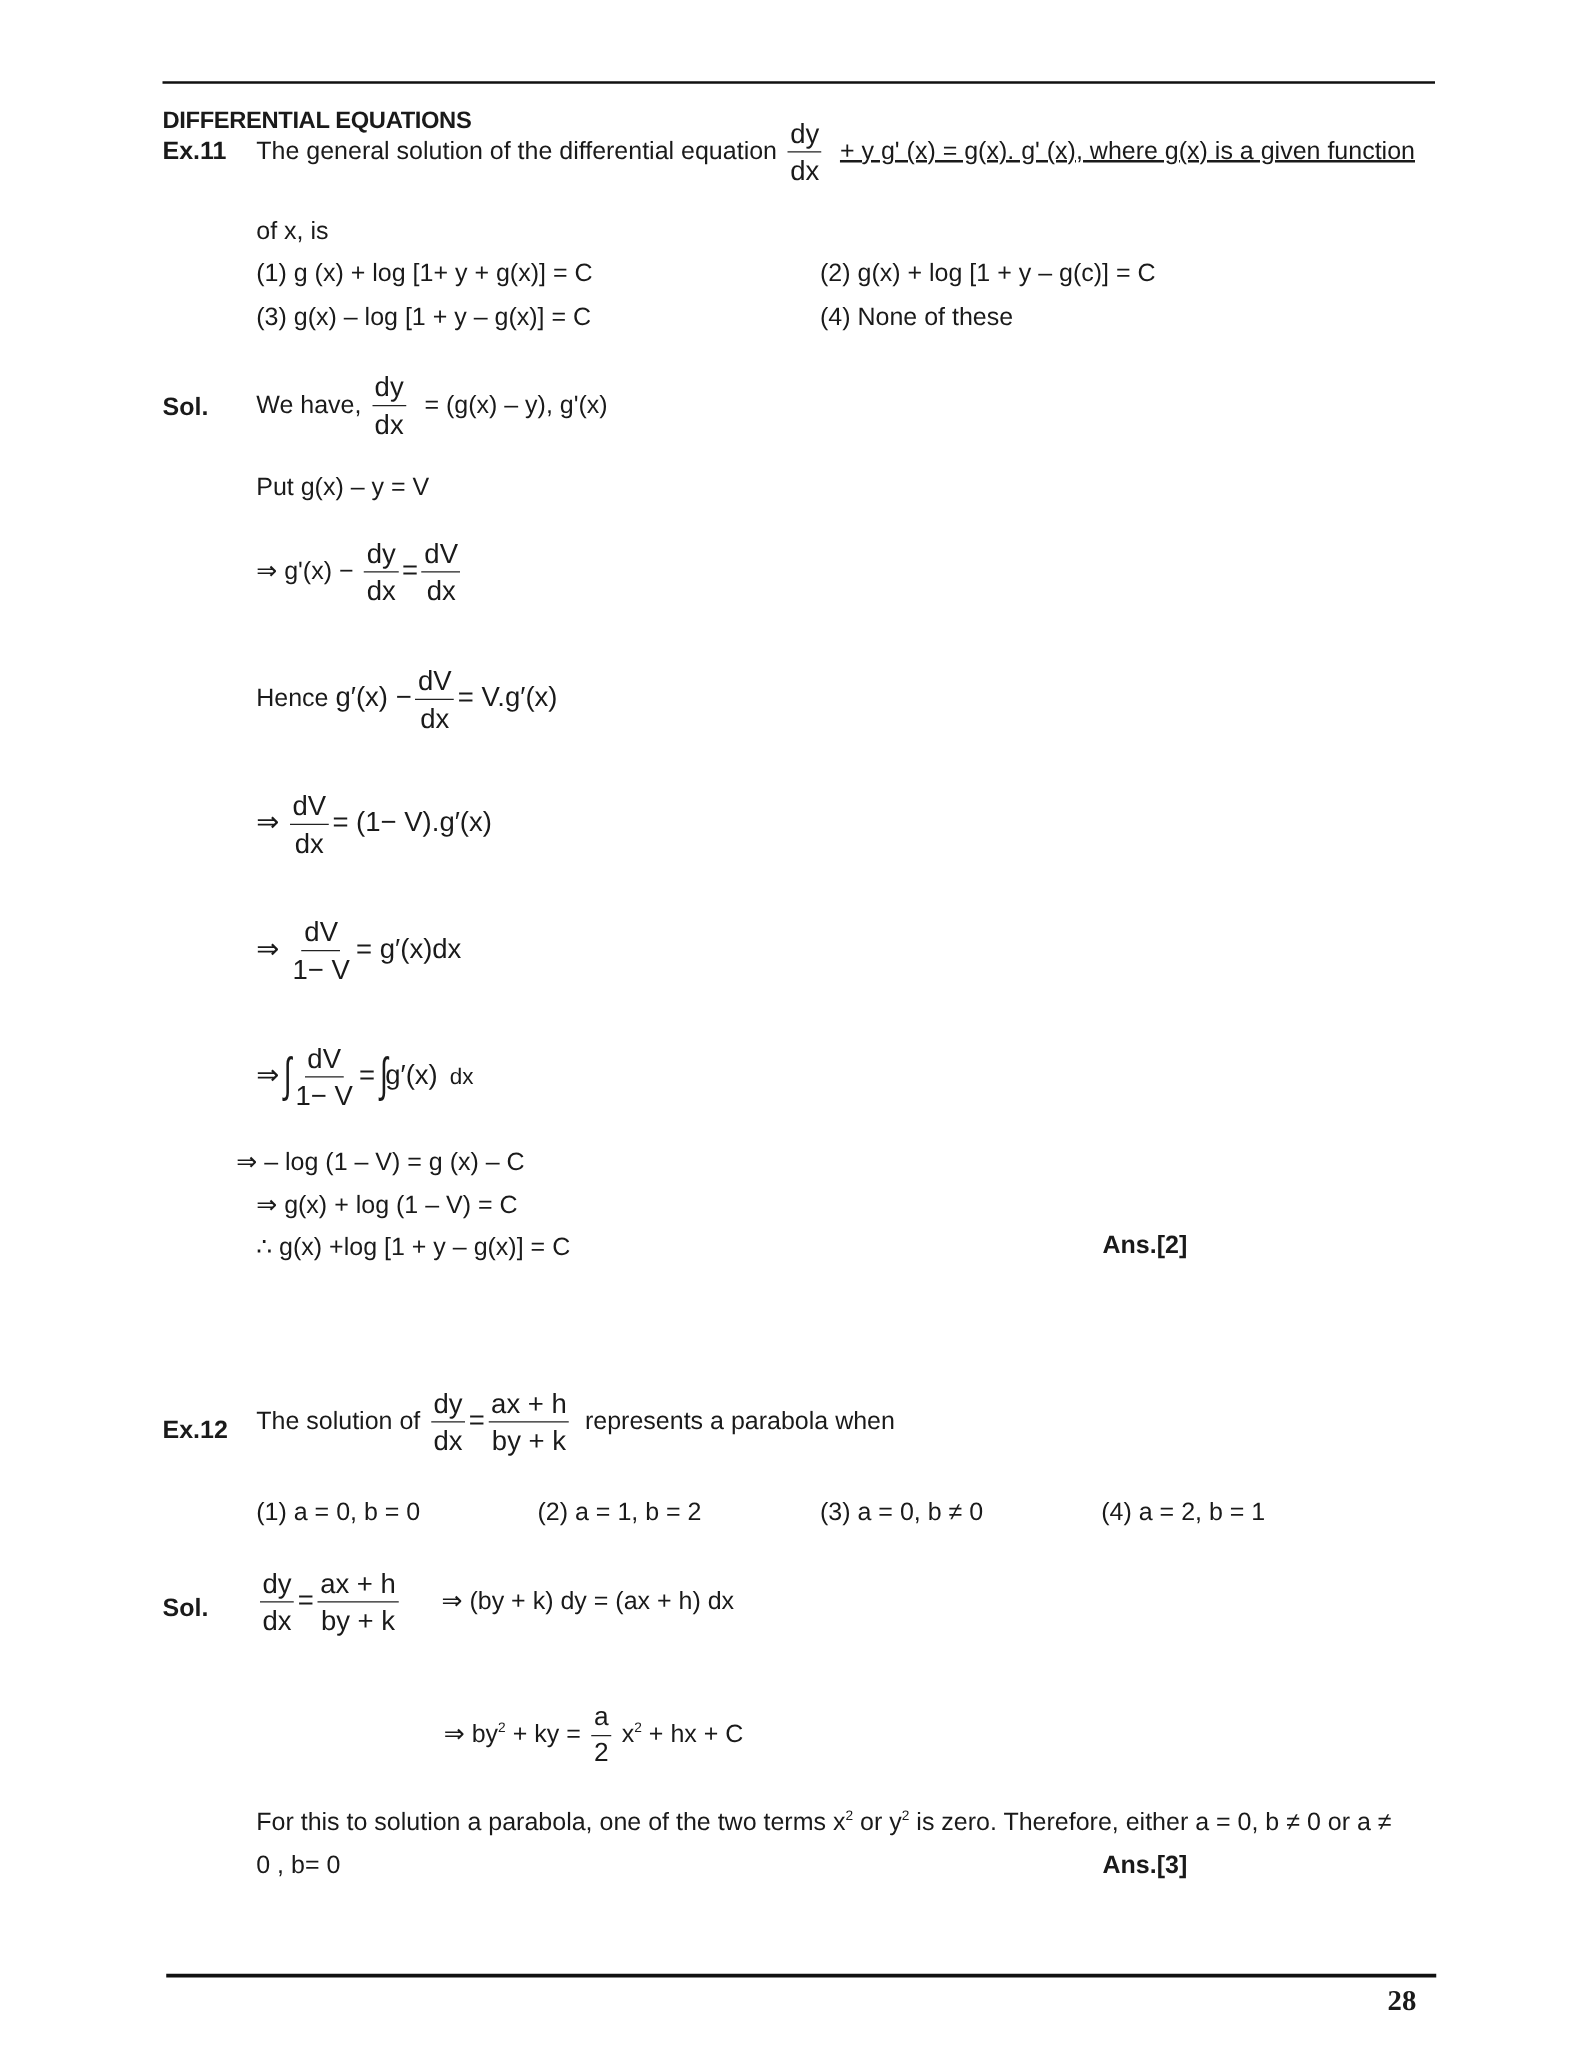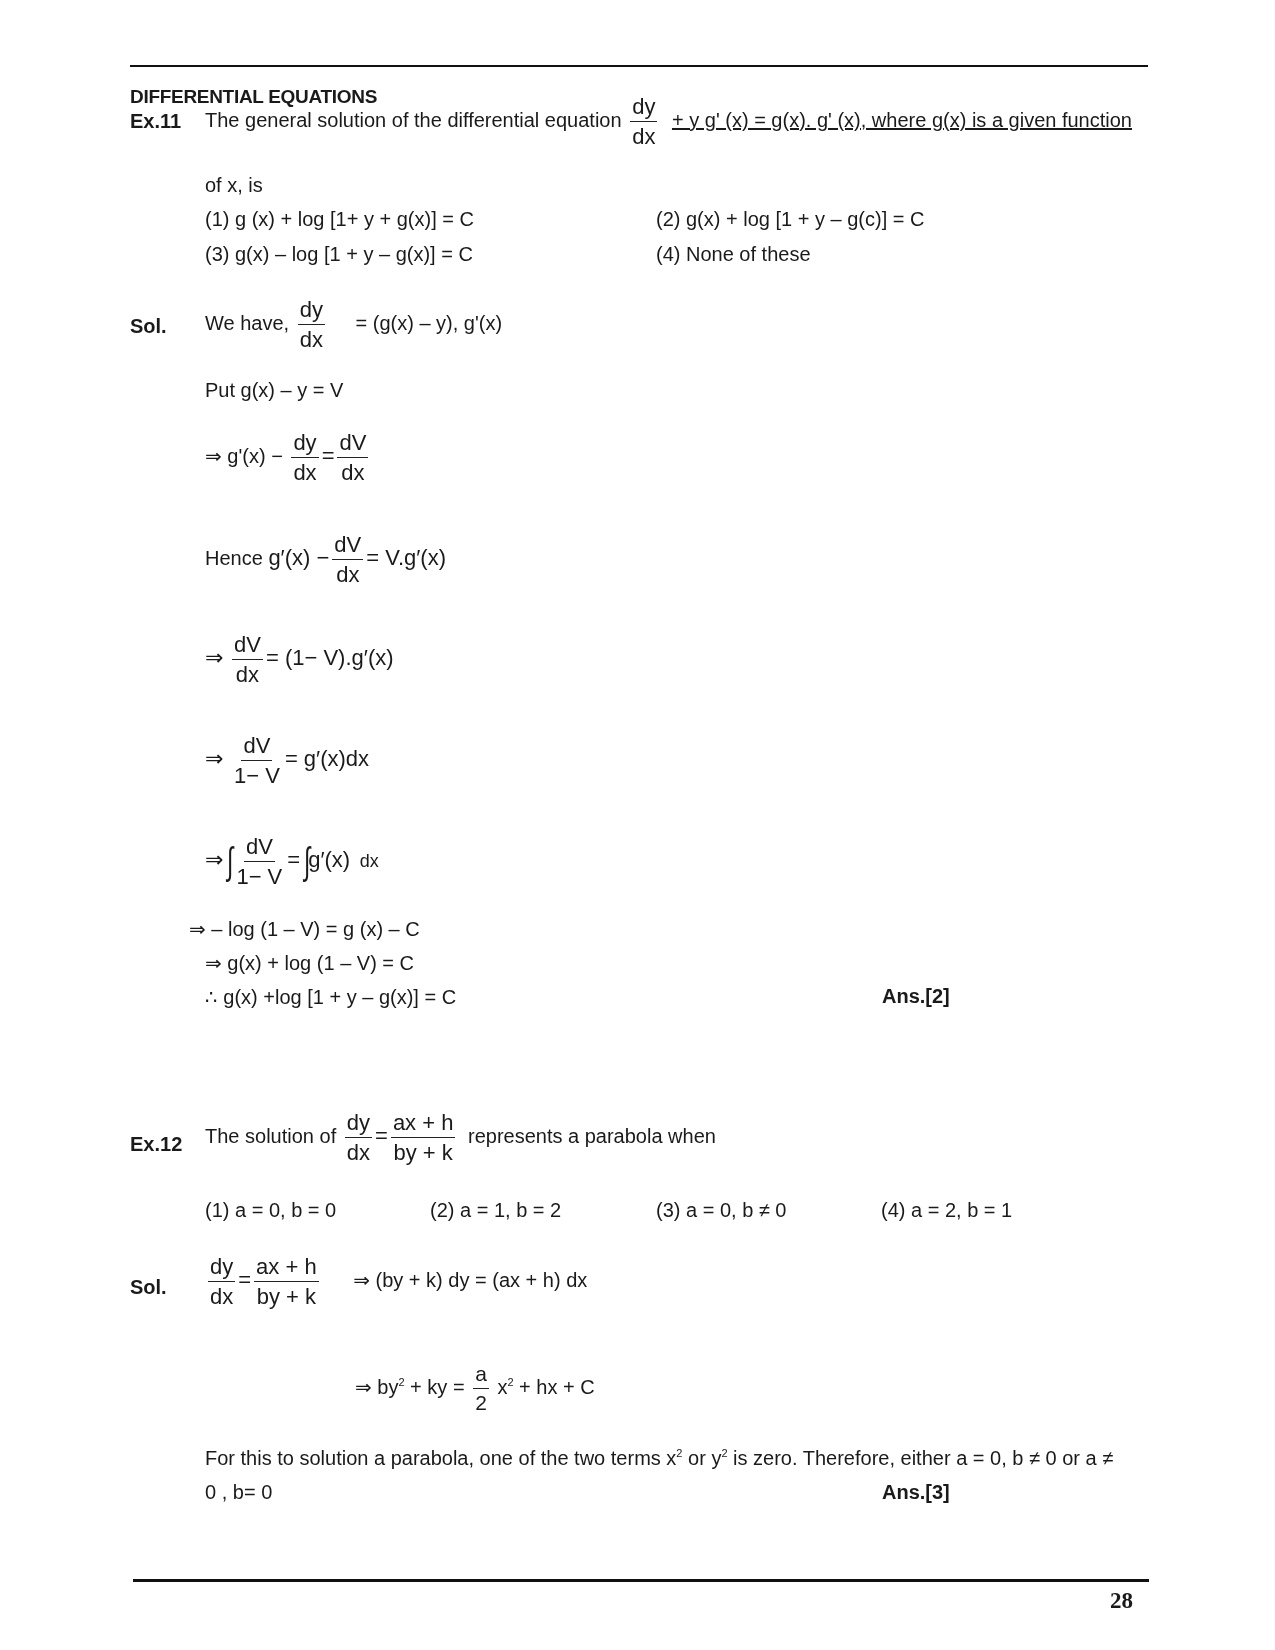--- a/index.html
+++ b/index.html
@@ -40,21 +40,21 @@
 <div class="abs" style="left:205px; top:243px;">(3) g(x) – log [1 + y – g(x)] = C</div>
 <div class="abs" style="left:656px; top:243px;">(4) None of these</div>
 
 <div class="abs lbl" style="left:130px; top:315px;">Sol.</div>
 <div class="abs" style="left:205px; top:297px;">
   <span>We have,</span>
   <span class="frac m">
     <span class="num">dy</span>
     <span class="den">dx</span>
   </span>
-  <span style="margin-left:22px;">= (g(x) – y), g'(x)</span>
+  <span style="margin-left:6px;">= (g(x) – y), g'(x)</span>
 </div>
 <div class="abs" style="left:205px; top:379px;">Put g(x) – y = V</div>
 
 <div class="abs" style="left:205px; top:430px;text-align:center;">
   <span>⇒ g'(x)  −</span>
   <span class="frac m">
     <span class="num">dy</span>
     <span class="den">dx</span>
   </span><span class="m">=</span><span class="frac m">
     <span class="num">dV</span>

